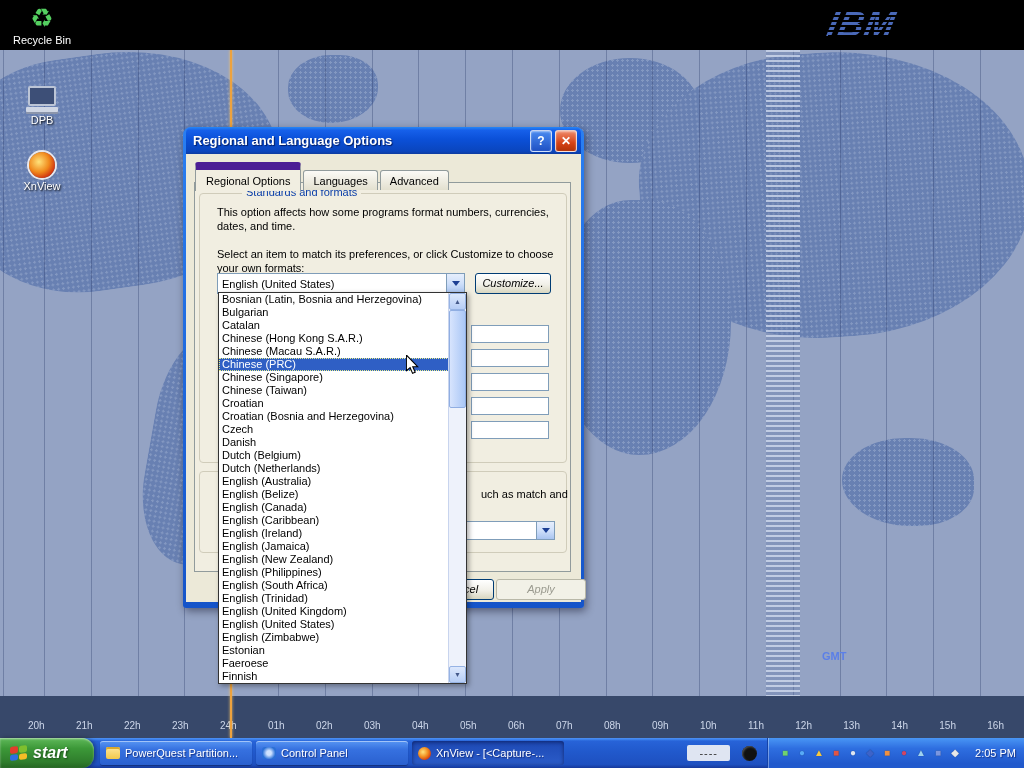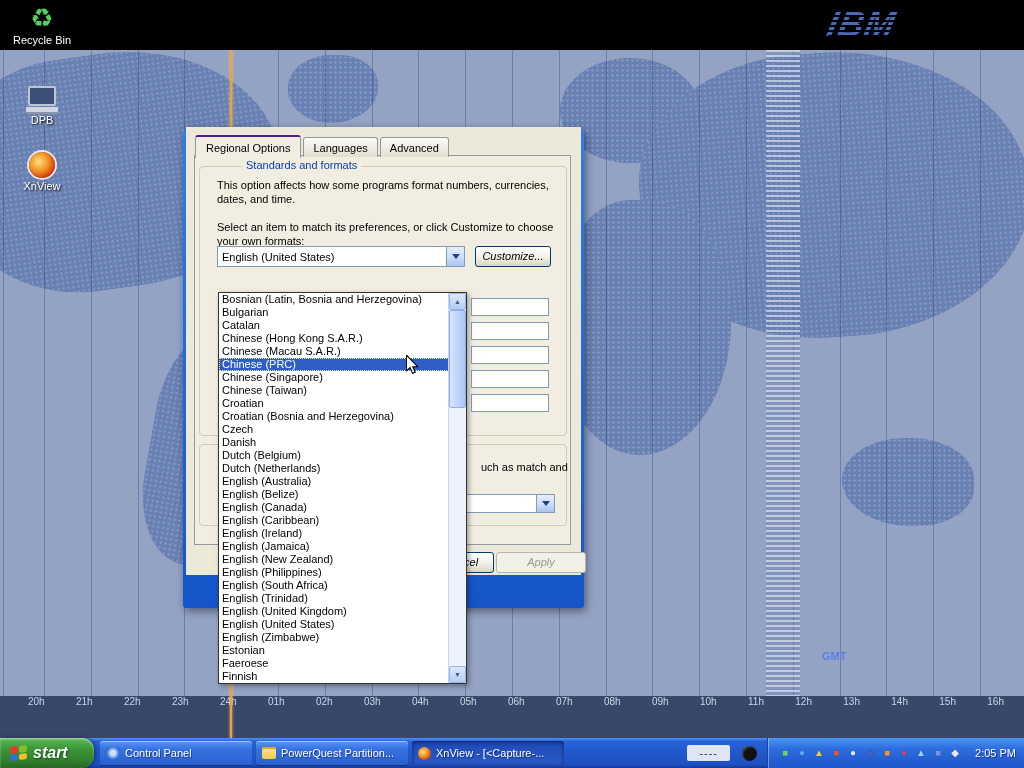--- a/index.html
+++ b/index.html
@@ -19,21 +19,21 @@
   .l6{left:556px;top:200px;width:175px;height:255px;border-radius:45% 50% 55% 50%;}
   .l7{left:842px;top:438px;width:132px;height:88px;border-radius:50% 50% 45% 55%;}
   .tz-lines{position:absolute;left:0;right:0;top:50px;height:646px;
     background:repeating-linear-gradient(to right,rgba(28,44,92,.30) 0 1px,transparent 1px 46.8px);
     background-position:44px 0;}
   .hatch-band{position:absolute;left:766px;top:50px;width:34px;height:646px;
     background:repeating-linear-gradient(to bottom,rgba(205,215,235,.8) 0 2px,rgba(100,122,170,.35) 2px 5px);}
   .orange-line{position:absolute;left:230px;top:50px;width:2px;height:688px;
     background:#eda23e;box-shadow:0 0 3px #f7c36a;z-index:3;}
   .hour-band{position:absolute;left:0;right:0;top:696px;height:42px;background:#37486a;z-index:2;}
-  .hour-row{position:absolute;left:28px;right:20px;top:0;display:flex;justify-content:space-between;}
+  .hour-row{position:absolute;left:28px;right:20px;top:24px;display:flex;justify-content:space-between;}
   .hour-row span{color:#cdd7ea;font-size:10px;}
   .gmt{position:absolute;left:822px;top:650px;color:#5b7fe8;font-size:11px;font-weight:bold;z-index:2;}
 
   
   .topbar{position:absolute;left:0;top:0;width:1024px;height:50px;background:#000;z-index:5;}
   .ibm-wrap{position:absolute;right:92px;top:2px;width:104px;height:44px;}
   .ibm-text{font-style:italic;font-weight:900;font-size:35px;color:#4a69b8;
             letter-spacing:1px;transform:skewX(-12deg);line-height:44px;}
   .ibm-stripes{position:absolute;inset:0;
     background:repeating-linear-gradient(to bottom,transparent 0 3px,#000 3px 5px);}
@@ -63,21 +63,21 @@
     box-shadow:inset 0 1px 2px rgba(255,255,255,.5);cursor:default;}
   .btn-help{background:linear-gradient(#4a8af0,#1f51c4);}
   .btn-close{background:linear-gradient(#ef8a6a,#d64215 60%,#b23208);}
   .win-body{position:relative;background:#ece9d8;height:448px;}
 
   
   .tabs{position:absolute;left:9px;top:7px;display:flex;align-items:flex-end;z-index:2;}
   .tab{font-size:11px;padding:4px 9px 3px;border:1px solid #919b9c;border-bottom:none;
     border-radius:3px 3px 0 0;background:linear-gradient(#fbfaf6,#e3e0cf);margin-right:2px;cursor:default;}
   .tab.selected{background:#f1eee1;padding:5px 10px 4px;position:relative;top:1px;
-    border-top:2px solid #4c1d95;}
+    border-top:8px solid #4c1d95;}
   .page{position:absolute;left:8px;top:28px;width:377px;height:390px;
     border:1px solid #919b9c;background:#f1eee1;box-sizing:border-box;}
 
   .groupbox{position:absolute;border:1px solid #d0ccba;border-radius:4px;}
   .gb-title{position:absolute;left:10px;top:-8px;background:#f1eee1;padding:0 4px;
     font-size:11px;color:#0a3ea8;white-space:nowrap;margin-left:32px;}
   .g1{left:4px;top:10px;width:366px;height:268px;}
   .g2{left:4px;top:288px;width:366px;height:80px;}
 
   .dlg-text{position:absolute;font-size:11px;color:#000;line-height:14px;}
@@ -216,20 +216,25 @@
         <div class="laptop-base"></div>
     </div>
     <div class="lbl">DPB</div>
   </div>
   <div class="dicon" style="left:6px;top:152px;">
     <div class="xnview-glyph"></div>
     <div class="lbl">XnView</div>
   </div>
 
   <div class="dialog">
+    <div class="titlebar">
+      <div class="title-text">Regional and Language Options</div>
+      <div class="tb-btn btn-help">?</div>
+      <div class="tb-btn btn-close">✕</div>
+    </div>
     <div class="win-body">
       <div class="tabs">
           <div class="tab selected">Regional Options</div>
           <div class="tab">Languages</div>
           <div class="tab">Advanced</div>
         </div>
       <div class="page">
 
         <div class="groupbox g1">
           <div class="gb-title">Standards and formats</div>
@@ -314,27 +319,27 @@
     <div class="start-btn">
       <div class="flag">
           <i></i>
           <i></i>
           <i></i>
           <i></i>
         </div>
       <span class="start-label">start</span>
     </div>
     <div class="tasks">
+        <div class="task" data-icon="folder">
+        <span class="task-icon"></span>
+        <span class="task-label">PowerQuest Partition...</span>
+      </div>
         <div class="task" data-icon="control-panel">
         <span class="task-icon"></span>
         <span class="task-label">Control Panel</span>
-      </div>
-        <div class="task" data-icon="folder">
-        <span class="task-icon"></span>
-        <span class="task-label">PowerQuest Partition...</span>
       </div>
         <div class="task selected" data-icon="xnview">
         <span class="task-icon"></span>
         <span class="task-label">XnView - [&lt;Capture-...</span>
       </div>
       </div>
     <div class="tb-spacer"></div>
     <div class="deskband">
       <span class="db-text">----</span>
       <span class="db-icon"></span>

